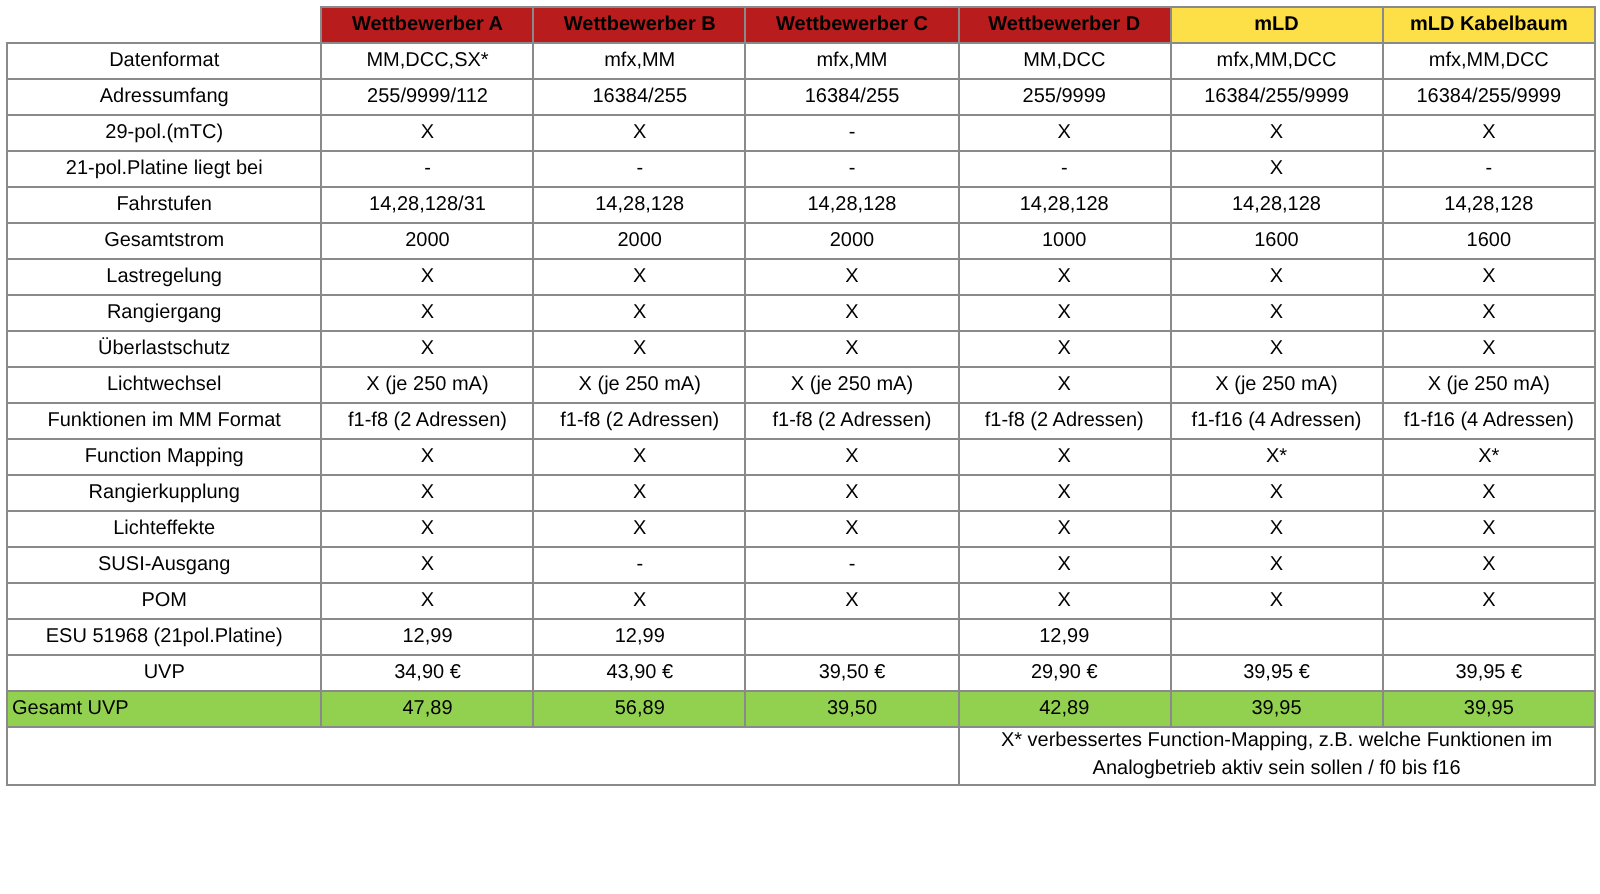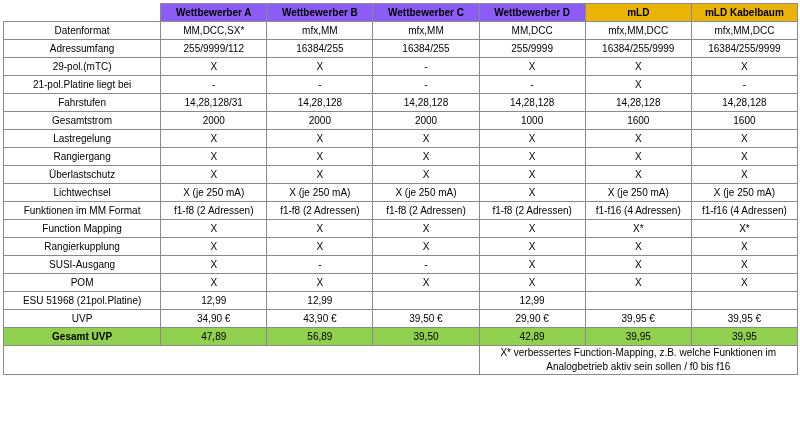--- a/index.html
+++ b/index.html
@@ -41,22 +41,22 @@
   td.label, th.label {
     text-align: left;
     padding-left: 4px;
   }
   .col-label { width: 157px; }
   .col-data  { width: 106px; }
 
   
   tr.header td { font-weight: bold; }
   tr.header td.label { border-left: none; border-top: none; border-bottom: 1px solid #8a8a8a; }
-  .hdr-plain { background: #8b5cf6; }
-  .hdr-shaded { background: #eab308; }
+  .hdr-plain { background: #b91c1c; }
+  .hdr-shaded { background: #fde047; }
 
   .blank-top { border: none !important; background: #ffffff; }
 
   .bold { font-weight: bold; }
   .green { background: #92d050; font-weight: bold; }
 
   
   .note-row td {
     border: none;
     height: auto;
@@ -209,20 +209,29 @@
         <tr>
           <td class="label">Rangierkupplung</td>
           <td class="">X</td>
           <td class="">X</td>
           <td class="">X</td>
           <td class="">X</td>
           <td class="">X</td>
           <td class="">X</td>
         </tr>
         <tr>
+          <td class="label">Lichteffekte</td>
+          <td class="">X</td>
+          <td class="">X</td>
+          <td class="">X</td>
+          <td class="">X</td>
+          <td class="">X</td>
+          <td class="">X</td>
+        </tr>
+        <tr>
           <td class="label">SUSI-Ausgang</td>
           <td class="">X</td>
           <td class="">-</td>
           <td class="">-</td>
           <td class="">X</td>
           <td class="bold">X</td>
           <td class="bold">X</td>
         </tr>
         <tr>
           <td class="label">POM</td>
@@ -245,21 +254,21 @@
         <tr>
           <td class="label">UVP</td>
           <td class="">34,90 €</td>
           <td class="">43,90 €</td>
           <td class="">39,50 €</td>
           <td class="">29,90 €</td>
           <td class="">39,95 €</td>
           <td class="">39,95 €</td>
         </tr>
         <tr>
-          <td class="label green" style="text-align: center; font-weight: bold;">Gesamt UVP</td>
+          <td class="label green" style="text-align: left;">Gesamt UVP</td>
           <td class="green bold">47,89</td>
           <td class="green bold">56,89</td>
           <td class="green bold">39,50</td>
           <td class="green bold">42,89</td>
           <td class="green bold">39,95</td>
           <td class="green bold">39,95</td>
         </tr>
         <tr class="note-row">
           <td class="note-spacer" colspan="4"></td>
           <td colspan="3" class="note-box">

